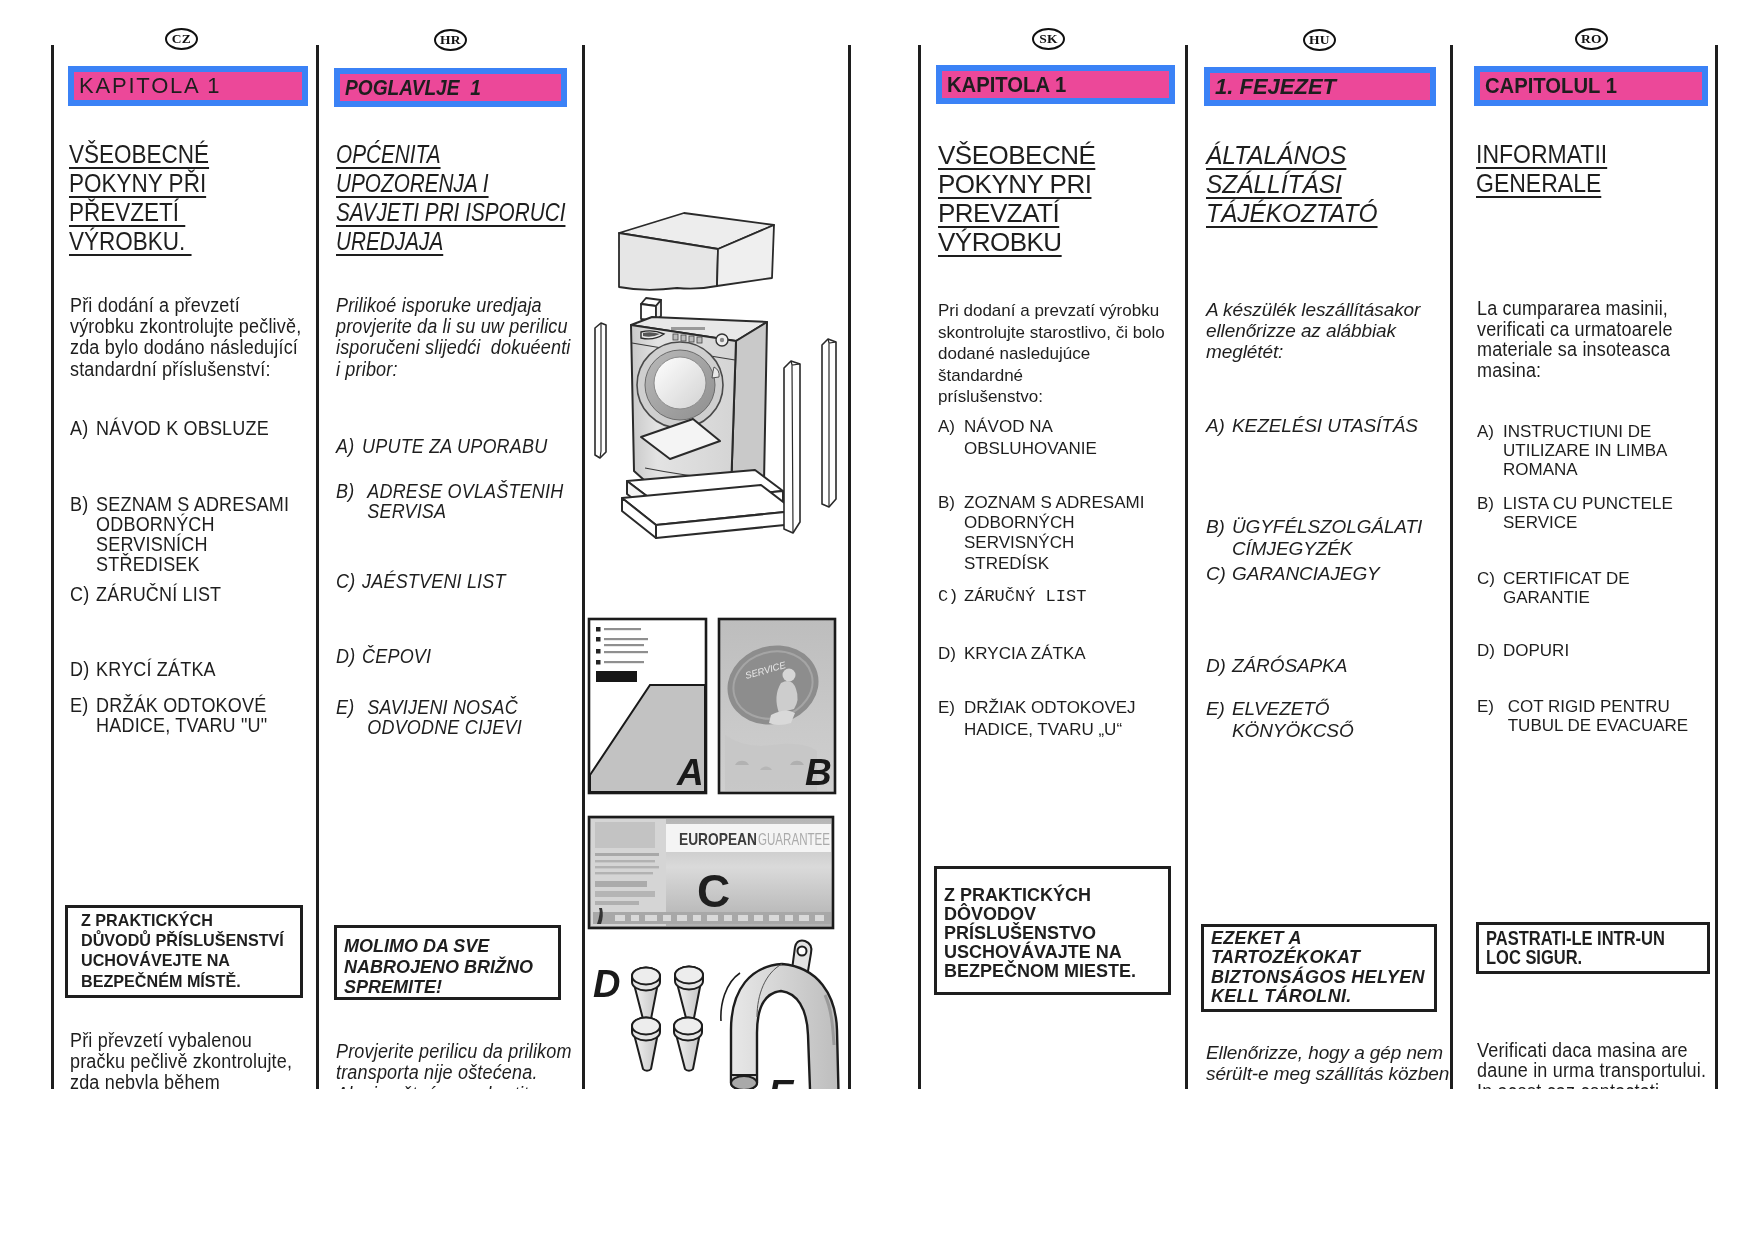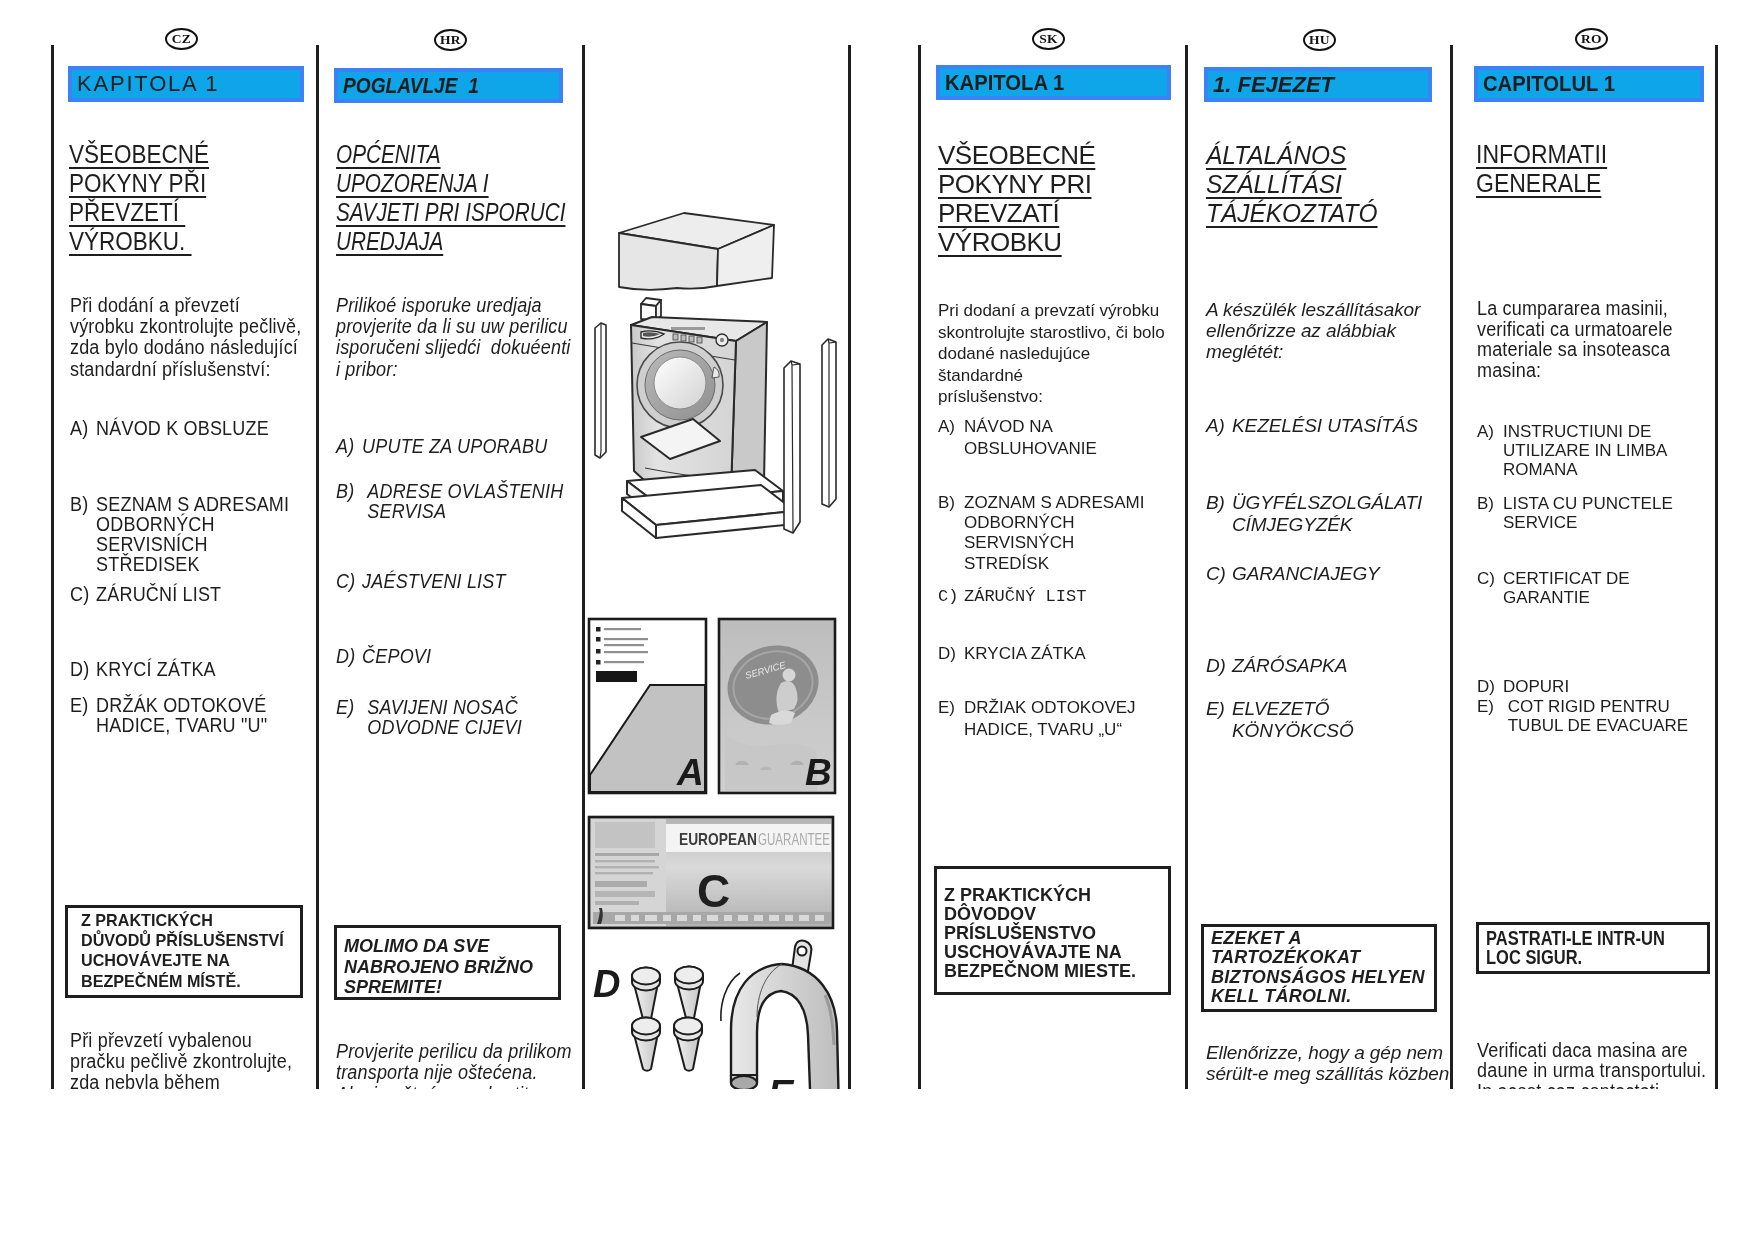--- a/index.html
+++ b/index.html
@@ -2,21 +2,21 @@
 <html><head>
 <meta charset="utf-8">
 <style>
   html,body{margin:0;padding:0;background:#fff;}
   #page{position:relative;width:1754px;height:1089px;background:#fff;overflow:hidden;
         font-family:"Liberation Sans",sans-serif;color:#1e1e1e;}
   .abs{position:absolute;white-space:nowrap;transform-origin:0 0;}
   .vline{position:absolute;width:3px;background:#1e1e1e;}
   .badge{position:absolute;width:29px;height:18px;border:2.5px solid #111;border-radius:50%;
          text-align:center;font:bold 13.5px/18px "Liberation Serif",serif;color:#111;letter-spacing:0.3px;}
-  .hbox{position:absolute;border:4px solid #3b82f6;background:#0ea5e9;}
+  .hbox{position:absolute;border:6px solid #3b82f6;background:#ec4899;}
   .hbox div{position:absolute;left:5px;top:0;white-space:nowrap;transform-origin:0 0;}
   .geo{font-size:20px;line-height:21.2px;letter-spacing:0.2px;transform:scaleX(0.9);}
   .geoI{font-size:20px;line-height:21.2px;letter-spacing:0.2px;font-style:italic;transform:scaleX(0.9);}
   .grot{font-size:17px;line-height:21.5px;}
   .grotI{font-size:19px;line-height:20.8px;font-style:italic;letter-spacing:-0.1px;}
   .hd{text-decoration:underline;text-decoration-thickness:2px;text-underline-offset:4px;}
   .item{padding-left:29px;text-indent:-29px;}
   .item .m{display:inline-block;width:29px;text-indent:0;}
   .item2{padding-left:26px;text-indent:-26px;}
   .item2 .m{display:inline-block;width:26px;text-indent:0;}
@@ -121,21 +121,21 @@
   <div class="hbox" style="left:1204px;top:67px;width:220px;height:27px;">
     <div style="font:bold italic 22px/27px 'Liberation Sans';">1. FEJEZET</div>
   </div>
 
   <div class="abs hd" style="left:1206px;top:141px;font-size:26px;line-height:29px;font-style:italic;transform:scaleX(0.94);">ÁLTALÁNOS<br>SZÁLLÍTÁSI<br>TÁJÉKOZTATÓ</div>
 
   <div class="abs grotI" style="left:1206px;top:300px;">A készülék leszállításakor<br>ellenőrizze az alábbiak<br>meglétét:</div>
 
   <div class="abs grotI item2" style="left:1206px;top:416px;"><span class="m">A)</span>KEZELÉSI UTASÍTÁS</div>
 
-  <div class="abs grotI item2" style="left:1206px;top:492px;line-height:21.5px;"><span class="m">B)</span>ÜGYFÉLSZOLGÁLATI<br>CÍMJEGYZÉK</div>
+  <div class="abs grotI item2" style="left:1206px;top:516px;line-height:21.5px;"><span class="m">B)</span>ÜGYFÉLSZOLGÁLATI<br>CÍMJEGYZÉK</div>
 
   <div class="abs grotI item2" style="left:1206px;top:564px;"><span class="m">C)</span>GARANCIAJEGY</div>
 
   <div class="abs grotI item2" style="left:1206px;top:656px;"><span class="m">D)</span>ZÁRÓSAPKA</div>
 
   <div class="abs grotI item2" style="left:1206px;top:698px;line-height:22px;"><span class="m">E)</span>ELVEZETŐ<br>KÖNYÖKCSŐ</div>
 
   <div class="note" style="left:1201px;top:924px;width:230px;height:82px;">
     <div class="abs" style="left:7px;top:2px;font:bold italic 18px/19.3px 'Liberation Sans';letter-spacing:0.3px;">EZEKET A<br>TARTOZÉKOKAT<br>BIZTONSÁGOS HELYEN<br>KELL TÁROLNI.</div>
   </div>
@@ -149,21 +149,21 @@
   <div class="abs hd" style="left:1476px;top:140px;font-size:25px;line-height:29px;transform:scaleX(0.92);">INFORMATII<br>GENERALE</div>
 
   <div class="abs geo" style="left:1477px;top:298px;line-height:20.7px;">La cumpararea masinii,<br>verificati ca urmatoarele<br>materiale sa insoteasca<br>masina:</div>
 
   <div class="abs item2" style="left:1477px;top:422px;font-size:17px;line-height:19px;"><span class="m">A)</span>INSTRUCTIUNI DE<br>UTILIZARE IN LIMBA<br>ROMANA</div>
 
   <div class="abs item2" style="left:1477px;top:495px;font-size:17px;line-height:18.5px;"><span class="m">B)</span>LISTA CU PUNCTELE<br>SERVICE</div>
 
   <div class="abs item2" style="left:1477px;top:570px;font-size:17px;line-height:18.5px;"><span class="m">C)</span>CERTIFICAT DE<br>GARANTIE</div>
 
-  <div class="abs item2" style="left:1477px;top:641px;font-size:17px;line-height:19px;margin-top:36px;"><span class="m">D)</span>DOPURI</div>
+  <div class="abs item2" style="left:1477px;top:641px;font-size:17px;line-height:19px;"><span class="m">D)</span>DOPURI</div>
 
   <div class="abs item2" style="left:1477px;top:697px;font-size:17px;line-height:19px;"><span class="m">E)</span>&nbsp;COT RIGID PENTRU<br>&nbsp;TUBUL DE EVACUARE</div>
 
   <div class="note" style="left:1476px;top:922px;width:228px;height:46px;">
     <div class="abs" style="left:7px;top:2.5px;font-weight:bold;font-size:21px;line-height:19.3px;transform:scaleX(0.785);">PASTRATI-LE INTR-UN<br>LOC SIGUR.</div>
   </div>
 
   <div class="abs geo" style="left:1477px;top:1040px;line-height:20.3px;">Verificati daca masina are<br>daune in urma transportului.<br>In acest caz,contactati<br>centrul service<br>autorizat.</div>
 
   <div class="abs" style="left:1709px;top:1188px;font:26px/26px 'Liberation Serif',serif;color:#111;">7</div>

